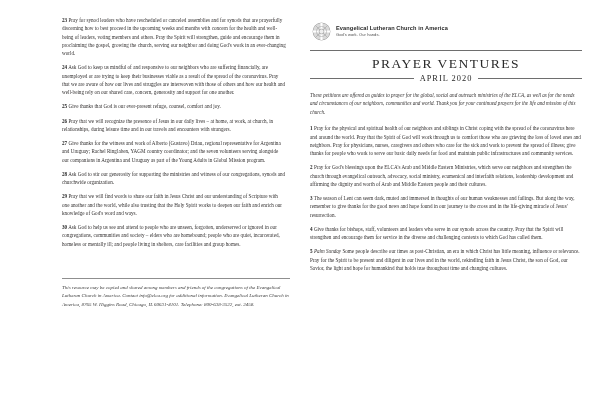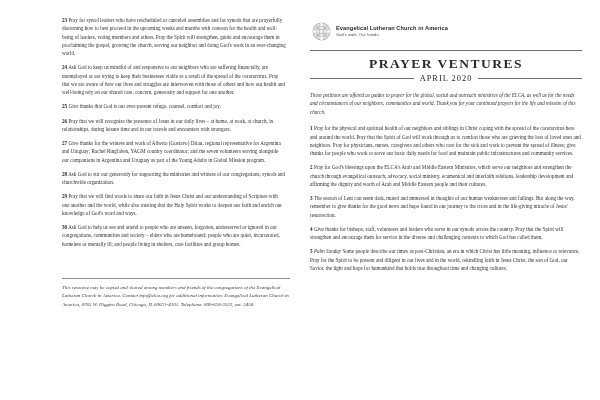--- a/index.html
+++ b/index.html
@@ -113,21 +113,21 @@
     border-top: 1px solid #6e6e6e;
     margin: 9px 0 0 0;
     width: 100%;
   }
   .doc-title {
     font-size: 13.5px;
     letter-spacing: 1.5px;
     text-align: center;
     color: #2a2a2a;
     margin: 5px 0 2px 0;
-    font-weight: bold;
+    font-weight: normal;
   }
   .subtitle-row {
     display: flex;
     align-items: center;
     gap: 6px;
     margin: 0 0 8px 0;
   }
   .subtitle-line {
     flex: 1 1 auto;
     height: 0;

